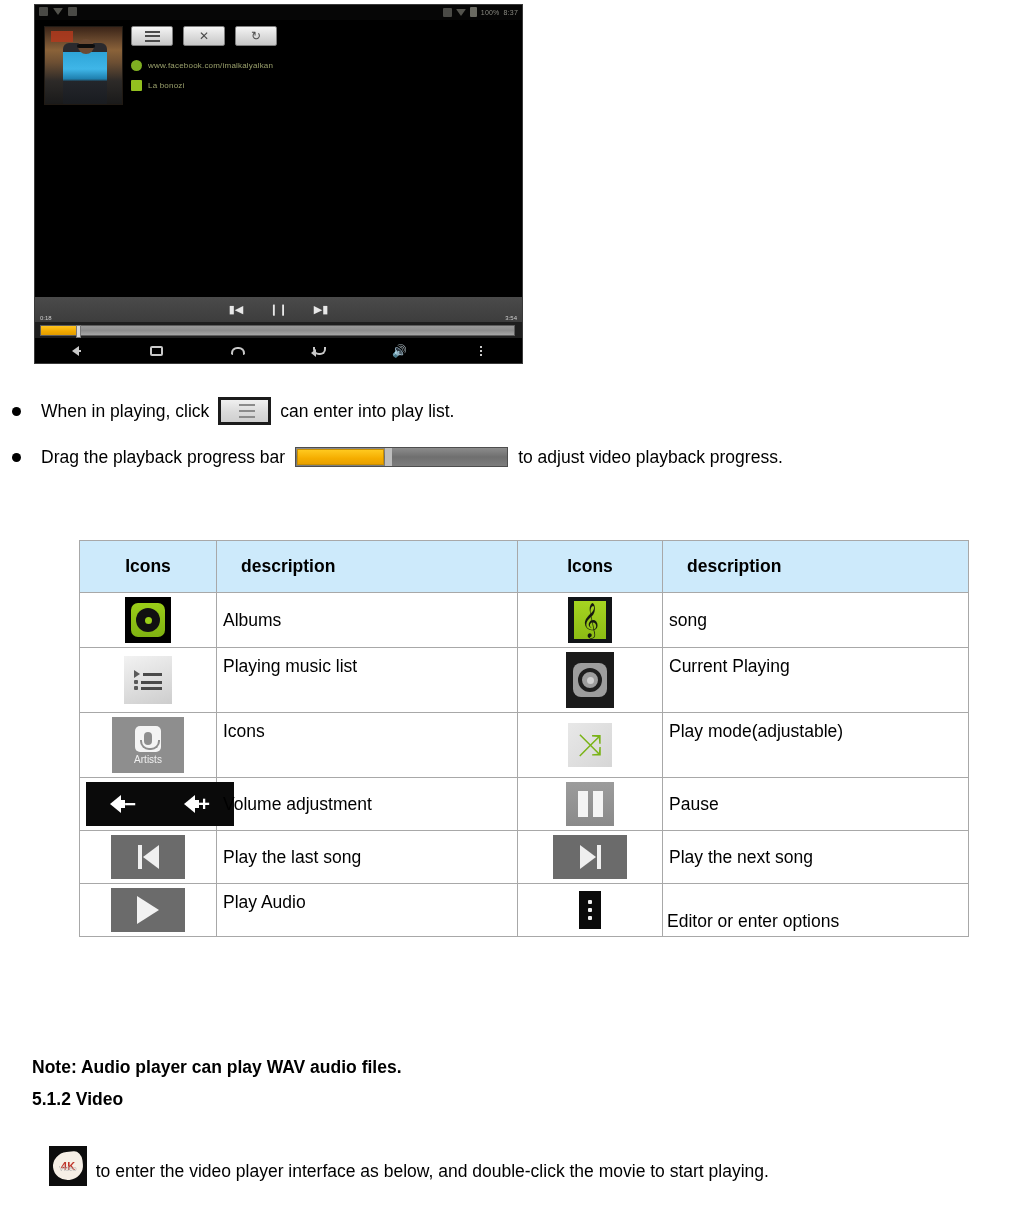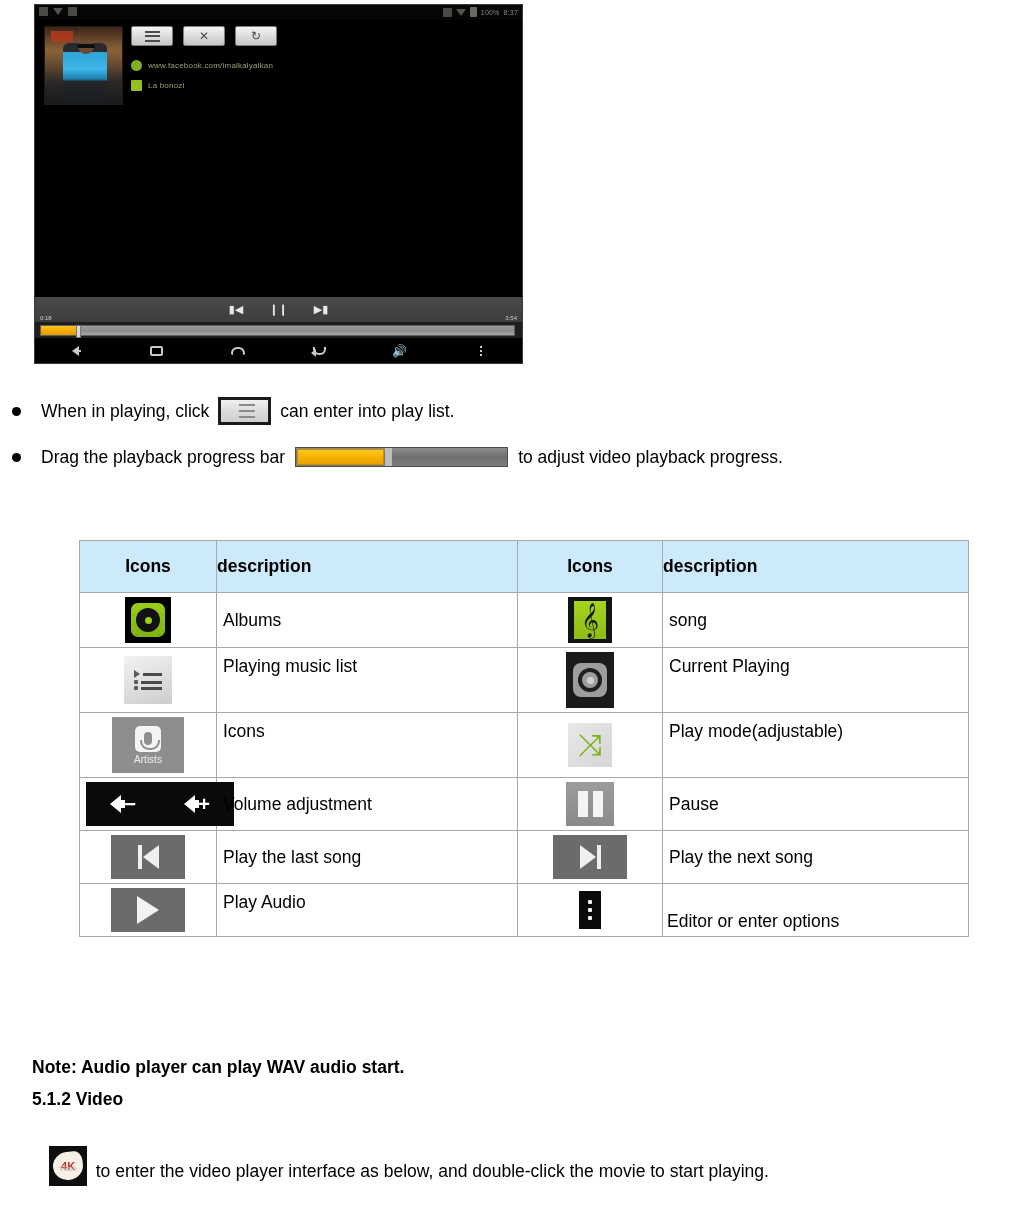--- a/index.html
+++ b/index.html
@@ -132,21 +132,21 @@
     table-layout: fixed;
   }
   table.icons th, table.icons td {
     border: 1px solid #a8a8a8;
     font-weight: normal; font-size: 17.5px;
     padding: 4px 6px;
     vertical-align: middle;
   }
   table.icons thead th { background: #cdeafb; font-weight: bold; height: 52px; }
   table.icons thead th.c-ic { text-align: center; }
-  table.icons thead th.c-de { text-align: left; padding-left: 0; }
+  table.icons thead th.c-de { text-align: left; padding-left: 24px; }
   col.ic1 { width: 137px; }
   col.de1 { width: 301px; }
   col.ic2 { width: 145px; }
   col.de2 { width: 306px; }
   td.iconcell { text-align: center; }
   td.desccell { text-align: left; }
   td.desccell.topal { vertical-align: top; padding-top: 8px; }
   td.desccell.botleft { text-align: left; vertical-align: bottom; padding-left: 4px; padding-bottom: 4px; }
 
   
@@ -485,21 +485,21 @@
               <i></i>
               <i></i>
               <i></i>
             </span>
         </td>
         <td class="desccell botleft">Editor or enter options</td>
       </tr>
     </tbody>
   </table>
 
-  <div class="noteLine">Note: Audio player can play WAV audio start.</div>
+  <div class="noteLine">Note: Audio player can play WAV audio files.</div>
   <div class="secLine">5.1.2 Video</div>
 
   <div class="para">
     <span class="ind"></span>
     <span class="g-4k">
       <span class="shape">
           <span class="txt">4K</span>
         </span>
       <span class="vid">Video</span>
     </span>

